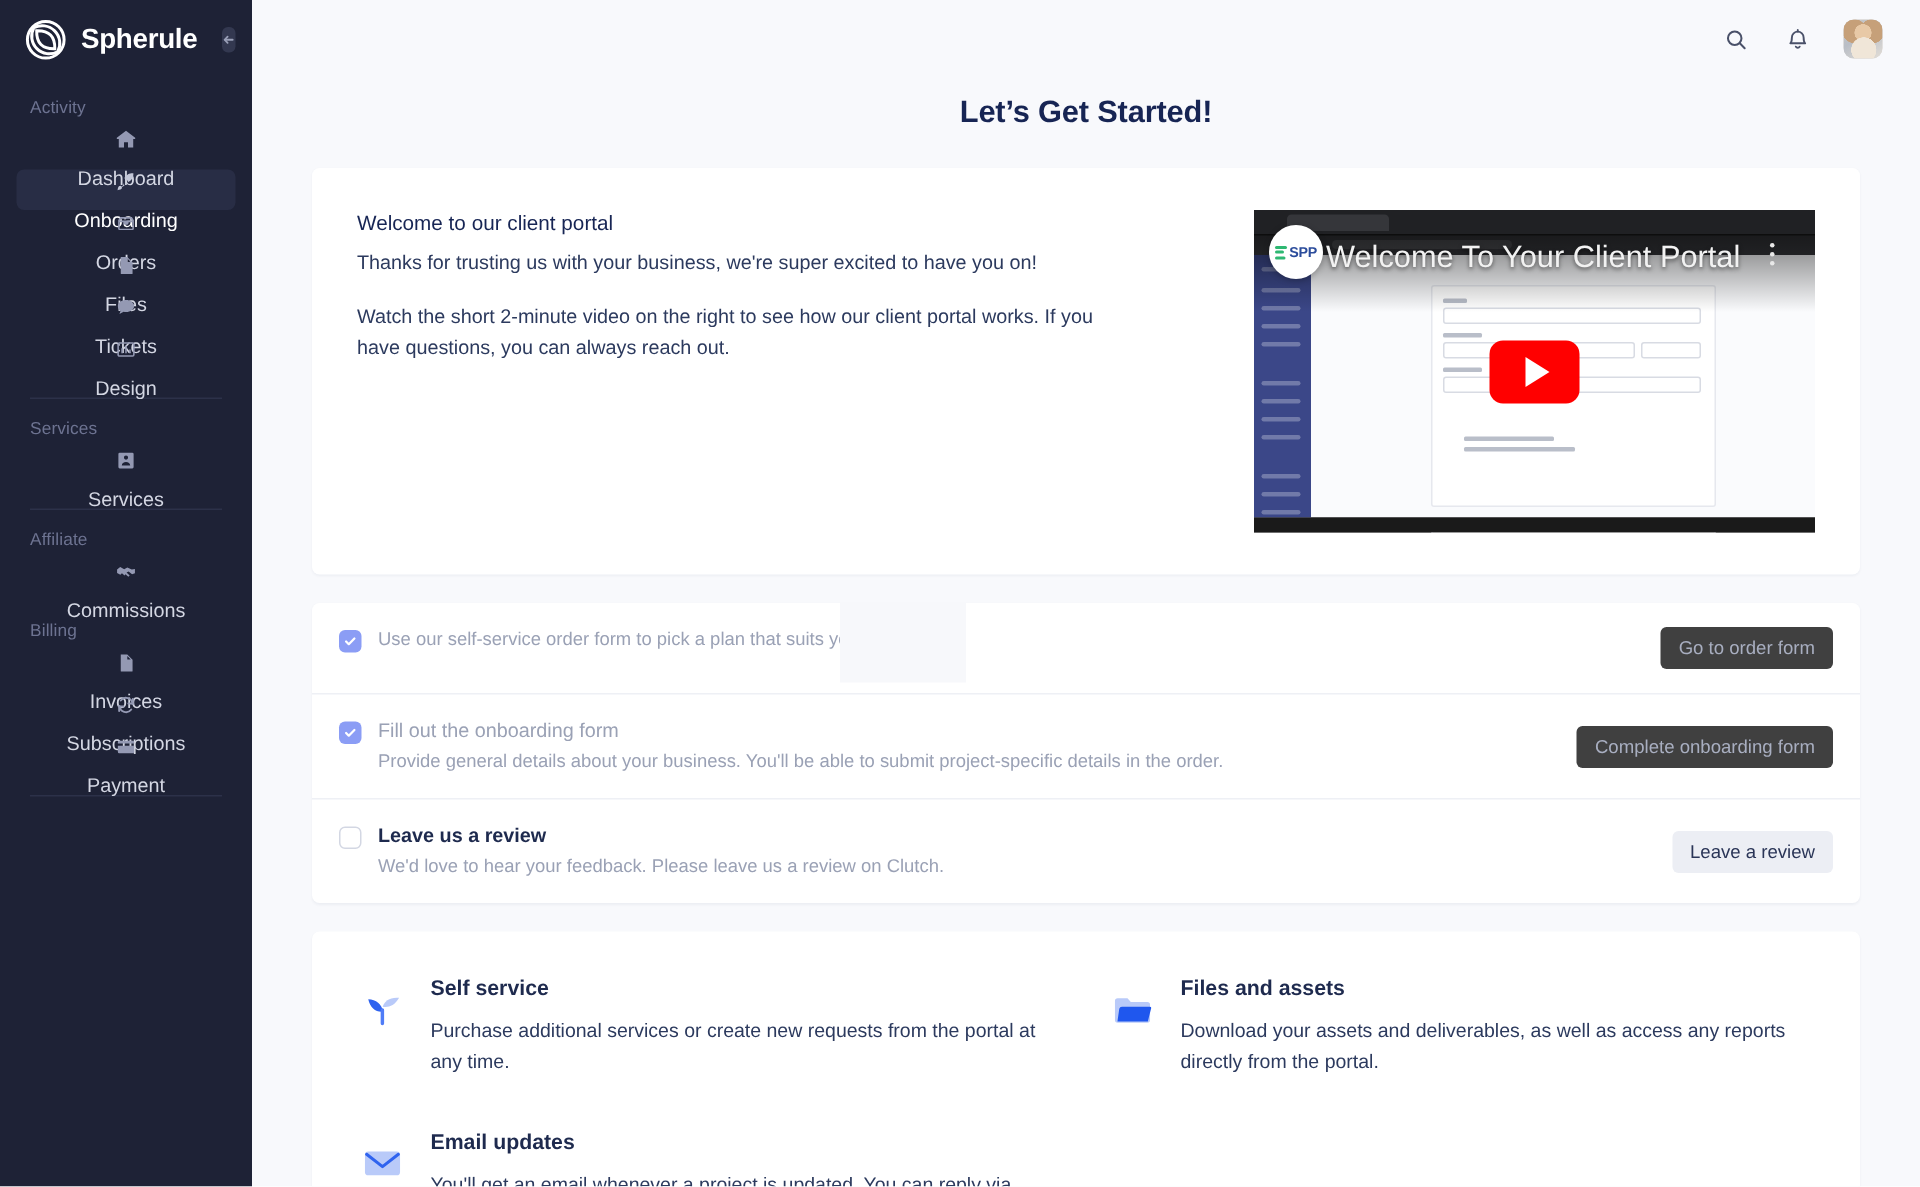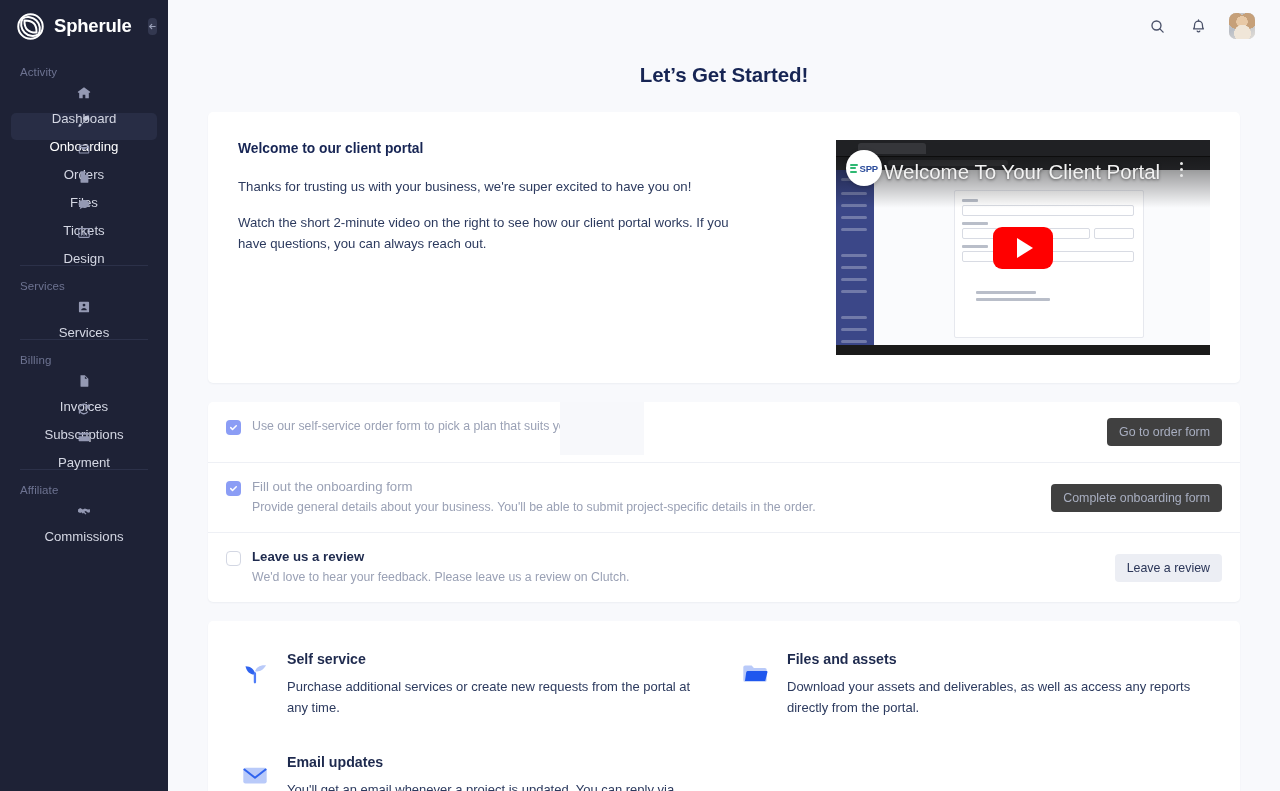--- a/index.html
+++ b/index.html
@@ -101,22 +101,22 @@
     box-shadow: 0 1px 2px rgba(23,37,84,0.05);
   }
 
   
   .welcome-card {
     display: flex; padding: 28px 30px;
     margin-bottom: 19px; min-height: 230px;
   }
   .welcome-left { flex: 1; padding-right: 20px; padding-top: 1px; }
   .welcome-head {
-    color: #172554; font-size: 13.8px; font-weight: bold;
-    margin-bottom: 21px;
+    color: #172554; font-size: 13.8px; font-weight: normal;
+    margin-bottom: 9px;
   }
   .welcome-p {
     color: #2c3a5e; font-size: 13.2px; line-height: 1.55;
     margin-bottom: 16px; max-width: 500px;
   }
   .welcome-p:last-child { margin-bottom: 0; }
 
   
   .video {
     width: 374px; height: 215px; flex: 0 0 374px;
@@ -358,20 +358,32 @@
           <svg viewBox="0 0 16 16" width="14" height="14" fill="currentColor">
               <path d="M3.2 2h9.6a1 1 0 0 1 1 1v10a1 1 0 0 1-1 1H3.2a1 1 0 0 1-1-1V3a1 1 0 0 1 1-1zm4.8 2.2a1.6 1.6 0 1 0 0 3.2 1.6 1.6 0 0 0 0-3.2zM4.8 11.8h6.4c0-1.5-1.4-2.6-3.2-2.6s-3.2 1.1-3.2 2.6z"></path>
             </svg>
         </span>
         <span>Services</span>
       </div>
       <div class="nav-divider"></div>
     </div>
 
     <div class="nav-group">
+      <div class="nav-label">Affiliate</div>
+      <div class="nav-item">
+        <span class="nav-icon">
+          <svg viewBox="0 0 16 16" width="14" height="14" fill="currentColor">
+              <path d="M1.2 6.4 3.6 4.6l3 1.6 2.4-1.2 3.4 1.4 2.4-.4v3.4l-2.2.6-2.6-2-1.6.8 2.4 2.2-1 1-2.2-1.9-.7.9-2-1.6-1.2 1L1.2 9.2V6.4z"></path>
+            </svg>
+        </span>
+        <span>Commissions</span>
+      </div>
+    </div>
+
+    <div class="nav-group">
       <div class="nav-label">Billing</div>
 
       <div class="nav-item">
         <span class="nav-icon">
           <svg viewBox="0 0 16 16" width="14" height="14" fill="currentColor">
               <path d="M4 1.5h5L13 5.5V14a.5.5 0 0 1-.5.5h-8A.5.5 0 0 1 4 14V1.5zm5 1.2V5.3h2.6L9 2.7zM5.6 7.6h5v1h-5v-1zm0 2.2h5v1h-5v-1z"></path>
             </svg>
         </span>
         <span>Invoices</span>
       </div>
@@ -389,32 +401,20 @@
       <div class="nav-item">
         <span class="nav-icon">
           <svg viewBox="0 0 16 16" width="14" height="14" fill="currentColor">
               <path d="M1.8 4.2A1 1 0 0 1 2.8 3.2h10.4a1 1 0 0 1 1 1v1.2H1.8V4.2zm0 2.8h12.4v4.8a1 1 0 0 1-1 1H2.8a1 1 0 0 1-1-1V7zm1.6 2.4h3.2v1.2H3.4V9.4z"></path>
             </svg>
         </span>
         <span>Payment</span>
       </div>
 
       <div class="nav-divider"></div>
-    </div>
-
-    <div class="nav-group">
-      <div class="nav-label">Affiliate</div>
-      <div class="nav-item">
-        <span class="nav-icon">
-          <svg viewBox="0 0 16 16" width="14" height="14" fill="currentColor">
-              <path d="M1.2 6.4 3.6 4.6l3 1.6 2.4-1.2 3.4 1.4 2.4-.4v3.4l-2.2.6-2.6-2-1.6.8 2.4 2.2-1 1-2.2-1.9-.7.9-2-1.6-1.2 1L1.2 9.2V6.4z"></path>
-            </svg>
-        </span>
-        <span>Commissions</span>
-      </div>
     </div>
   </aside>
 
   <main class="main">
 
     <div class="topbar">
       <span class="topbar-icon">
         <svg viewBox="0 0 20 20" width="17" height="17" fill="none" stroke="currentColor" stroke-width="1.6" stroke-linecap="round">
           <circle cx="8.8" cy="8.8" r="5.3"></circle>
             <path d="M12.8 12.8 16.6 16.6"></path>

